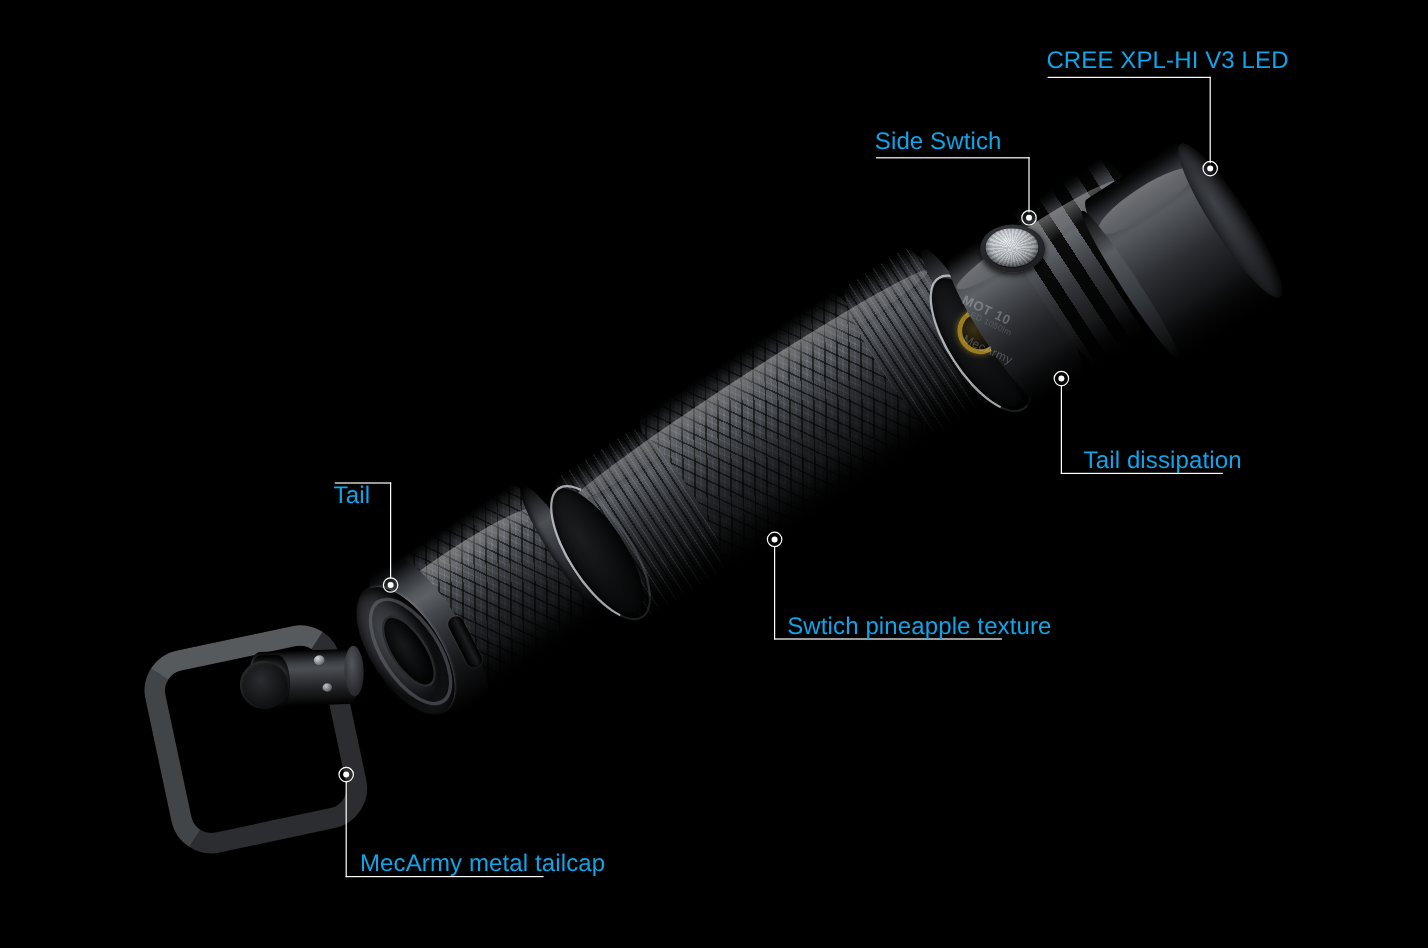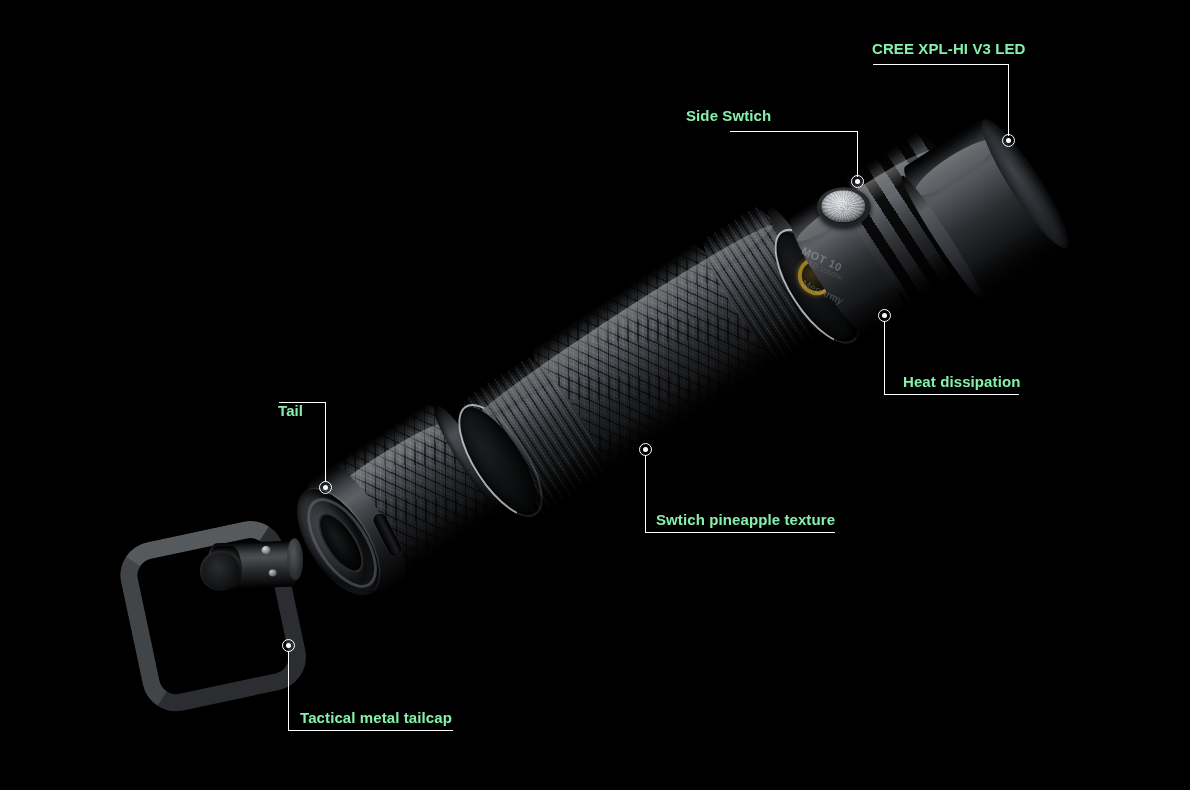--- a/index.html
+++ b/index.html
@@ -64,21 +64,21 @@
   .mouth{position:absolute;border-radius:50%;
     background:radial-gradient(ellipse at 38% 34%, #1b1d20 0%, #0a0b0c 55%, #000 100%);
     box-shadow:inset 0 0 6px #000;}
   .mouth-rim{position:absolute;border-radius:50%;
     border:2px solid rgba(225,230,235,.72);
     border-right-color:rgba(120,125,130,.35);
     border-bottom-color:rgba(90,95,100,.3);}
 
   
   .callout{position:absolute;}
-  .co-label{position:absolute;color:#86efac;font-size:15px;letter-spacing:.1px;white-space:nowrap;font-weight:bold;}
+  .co-label{position:absolute;color:#0ea5e9;font-size:20px;letter-spacing:.1px;white-space:nowrap;}
   .ln{position:absolute;background:#fff;}
   .ln-h{height:1px;}
   .ln-v{width:1px;}
   .marker{position:absolute;width:13px;height:13px;border-radius:50%;
     border:1.6px solid #fff;box-sizing:border-box;background:transparent;}
   .marker::after{content:"";position:absolute;left:50%;top:50%;width:5px;height:5px;
     margin:-2.5px 0 0 -2.5px;border-radius:50%;background:#fff;}
 </style>
 </head>
 <body>
@@ -218,47 +218,47 @@
   </div>
 
   <div class="callout">
     <div class="co-label" style="left:872px;top:40px;">CREE XPL-HI V3 LED</div>
     <div class="ln ln-h" style="left:873px;top:64px;width:136px;"></div>
     <div class="ln ln-v" style="left:1008px;top:64px;height:72px;"></div>
     <div class="marker" style="left:1002px;top:134px;"></div>
   </div>
 
   <div class="callout">
-    <div class="co-label" style="left:686px;top:107px;">Side Swtich</div>
+    <div class="co-label" style="left:729px;top:107px;">Side Swtich</div>
     <div class="ln ln-h" style="left:730px;top:131px;width:128px;"></div>
     <div class="ln ln-v" style="left:857px;top:131px;height:46px;"></div>
     <div class="marker" style="left:851px;top:175px;"></div>
   </div>
 
   <div class="callout">
     <div class="marker" style="left:878px;top:309px;"></div>
     <div class="ln ln-v" style="left:884px;top:321px;height:74px;"></div>
     <div class="ln ln-h" style="left:884px;top:394px;width:135px;"></div>
-    <div class="co-label" style="left:903px;top:373px;">Heat dissipation</div>
+    <div class="co-label" style="left:903px;top:373px;">Tail dissipation</div>
   </div>
 
   <div class="callout">
     <div class="marker" style="left:639px;top:443px;"></div>
     <div class="ln ln-v" style="left:645px;top:455px;height:78px;"></div>
     <div class="ln ln-h" style="left:645px;top:532px;width:190px;"></div>
     <div class="co-label" style="left:656px;top:511px;">Swtich pineapple texture</div>
   </div>
 
   <div class="callout">
     <div class="co-label" style="left:278px;top:378px;margin-top:24px;">Tail</div>
     <div class="ln ln-h" style="left:279px;top:402px;width:47px;"></div>
     <div class="ln ln-v" style="left:325px;top:402px;height:80px;"></div>
     <div class="marker" style="left:319px;top:481px;"></div>
   </div>
 
   <div class="callout">
     <div class="marker" style="left:282px;top:639px;"></div>
     <div class="ln ln-v" style="left:288px;top:651px;height:80px;"></div>
     <div class="ln ln-h" style="left:288px;top:730px;width:165px;"></div>
-    <div class="co-label" style="left:300px;top:709px;">Tactical metal tailcap</div>
+    <div class="co-label" style="left:300px;top:709px;">MecArmy metal tailcap</div>
   </div>
 
 </div>
 
 </body></html>

